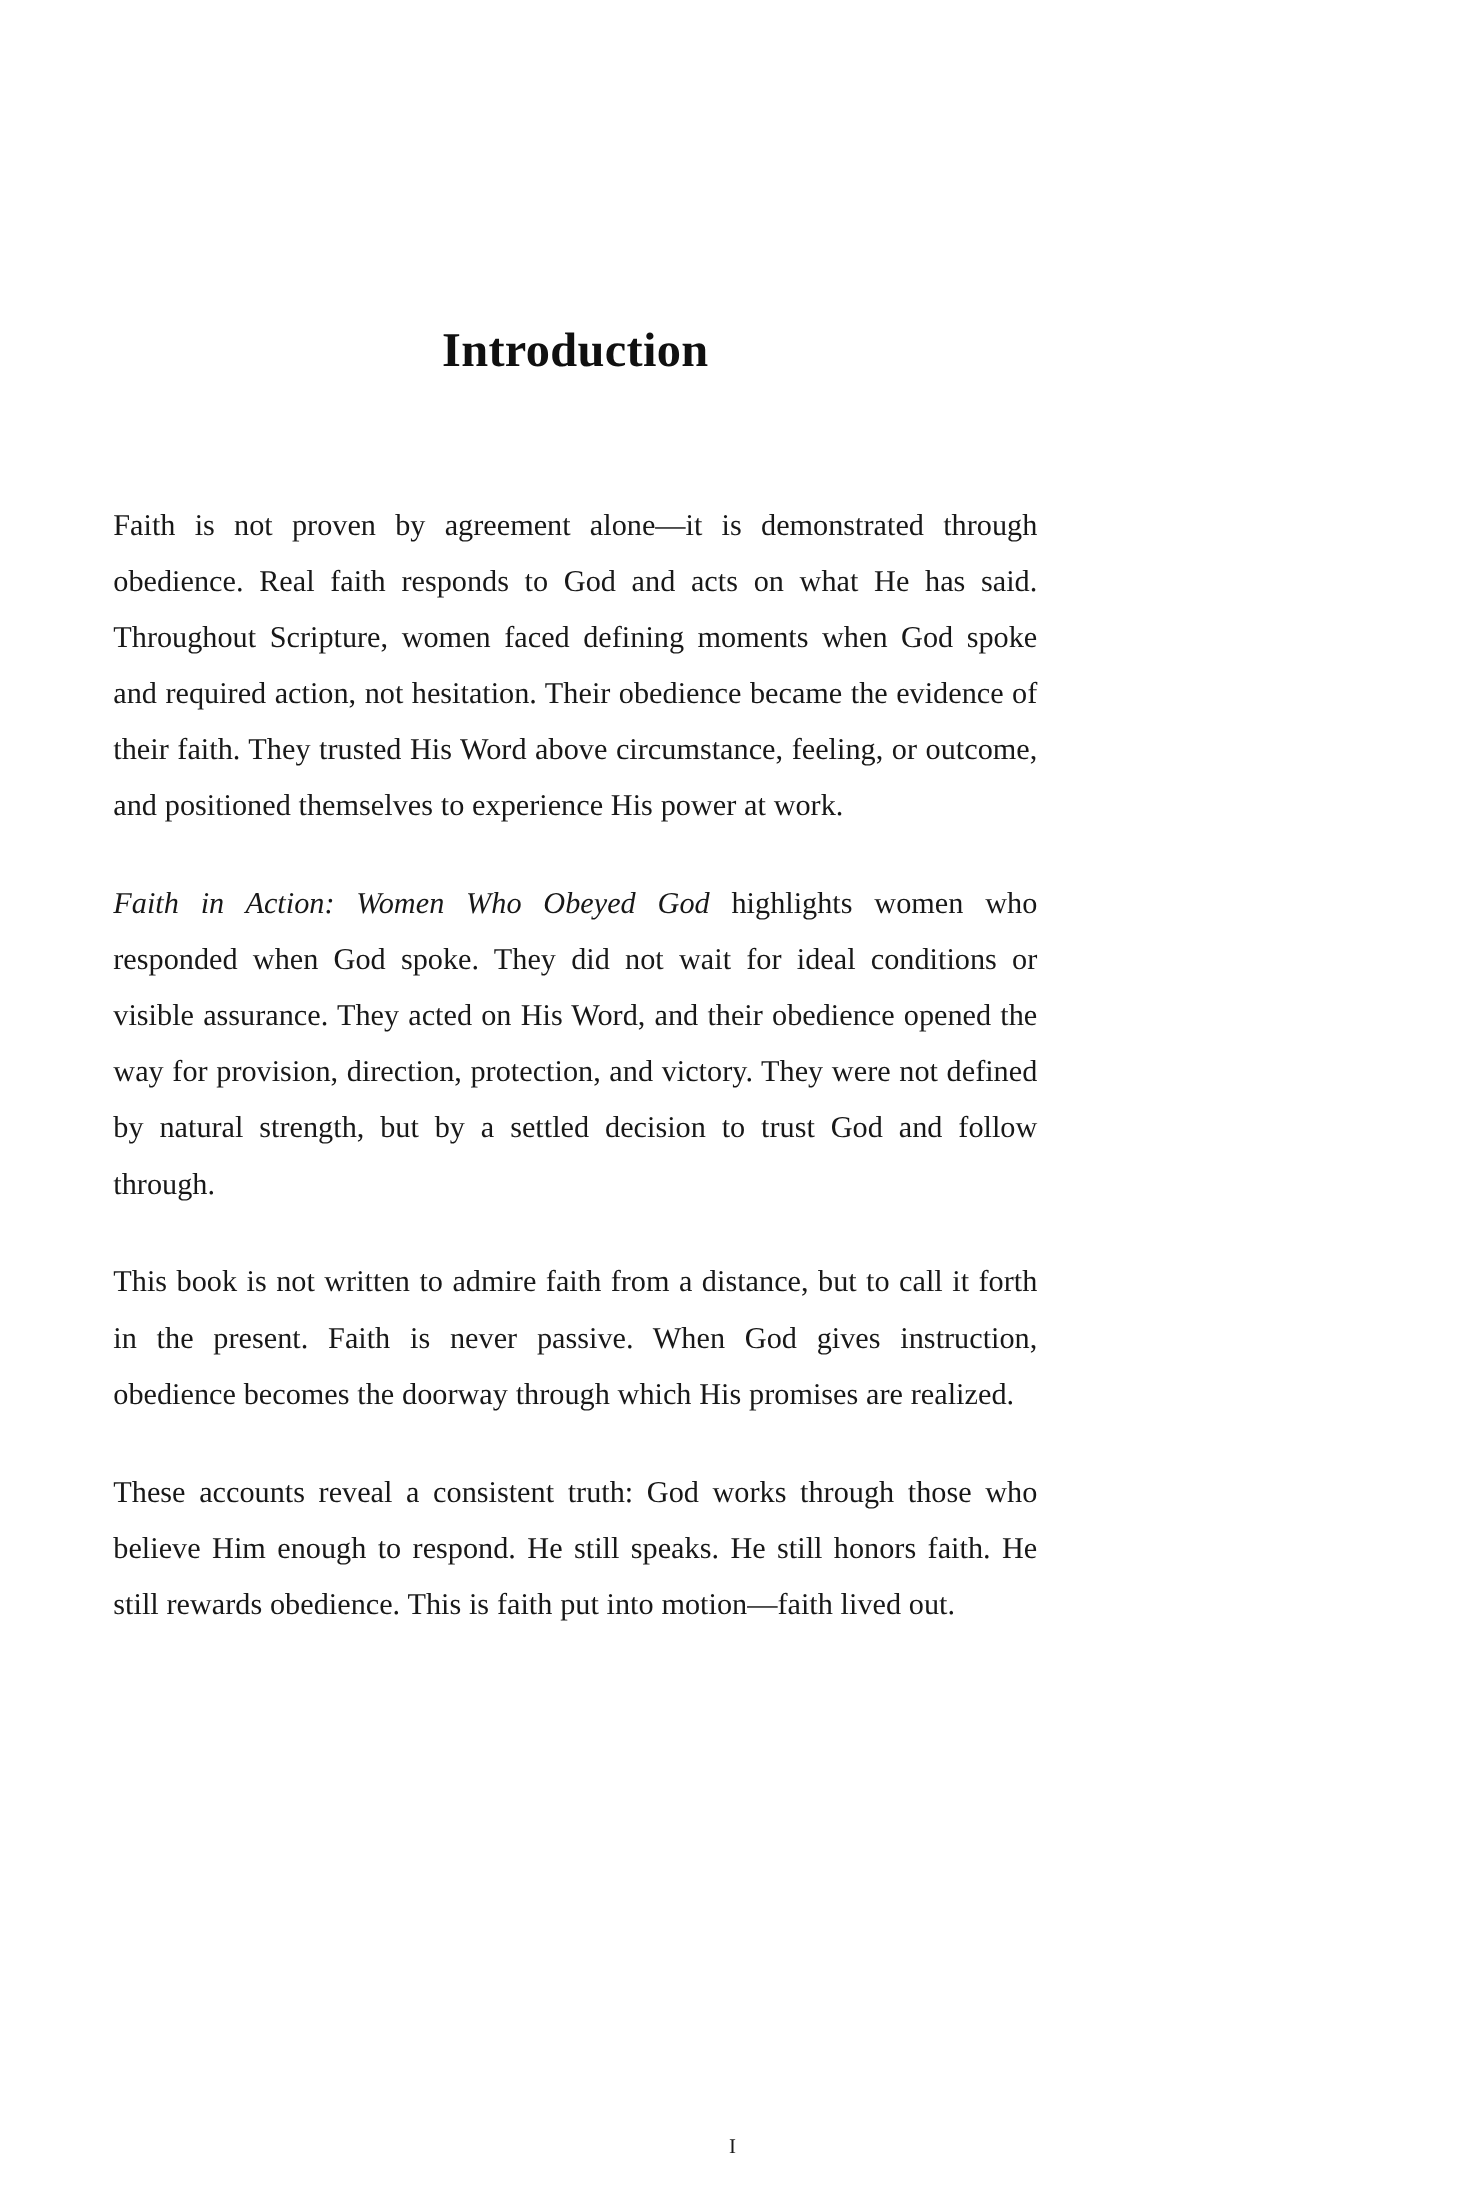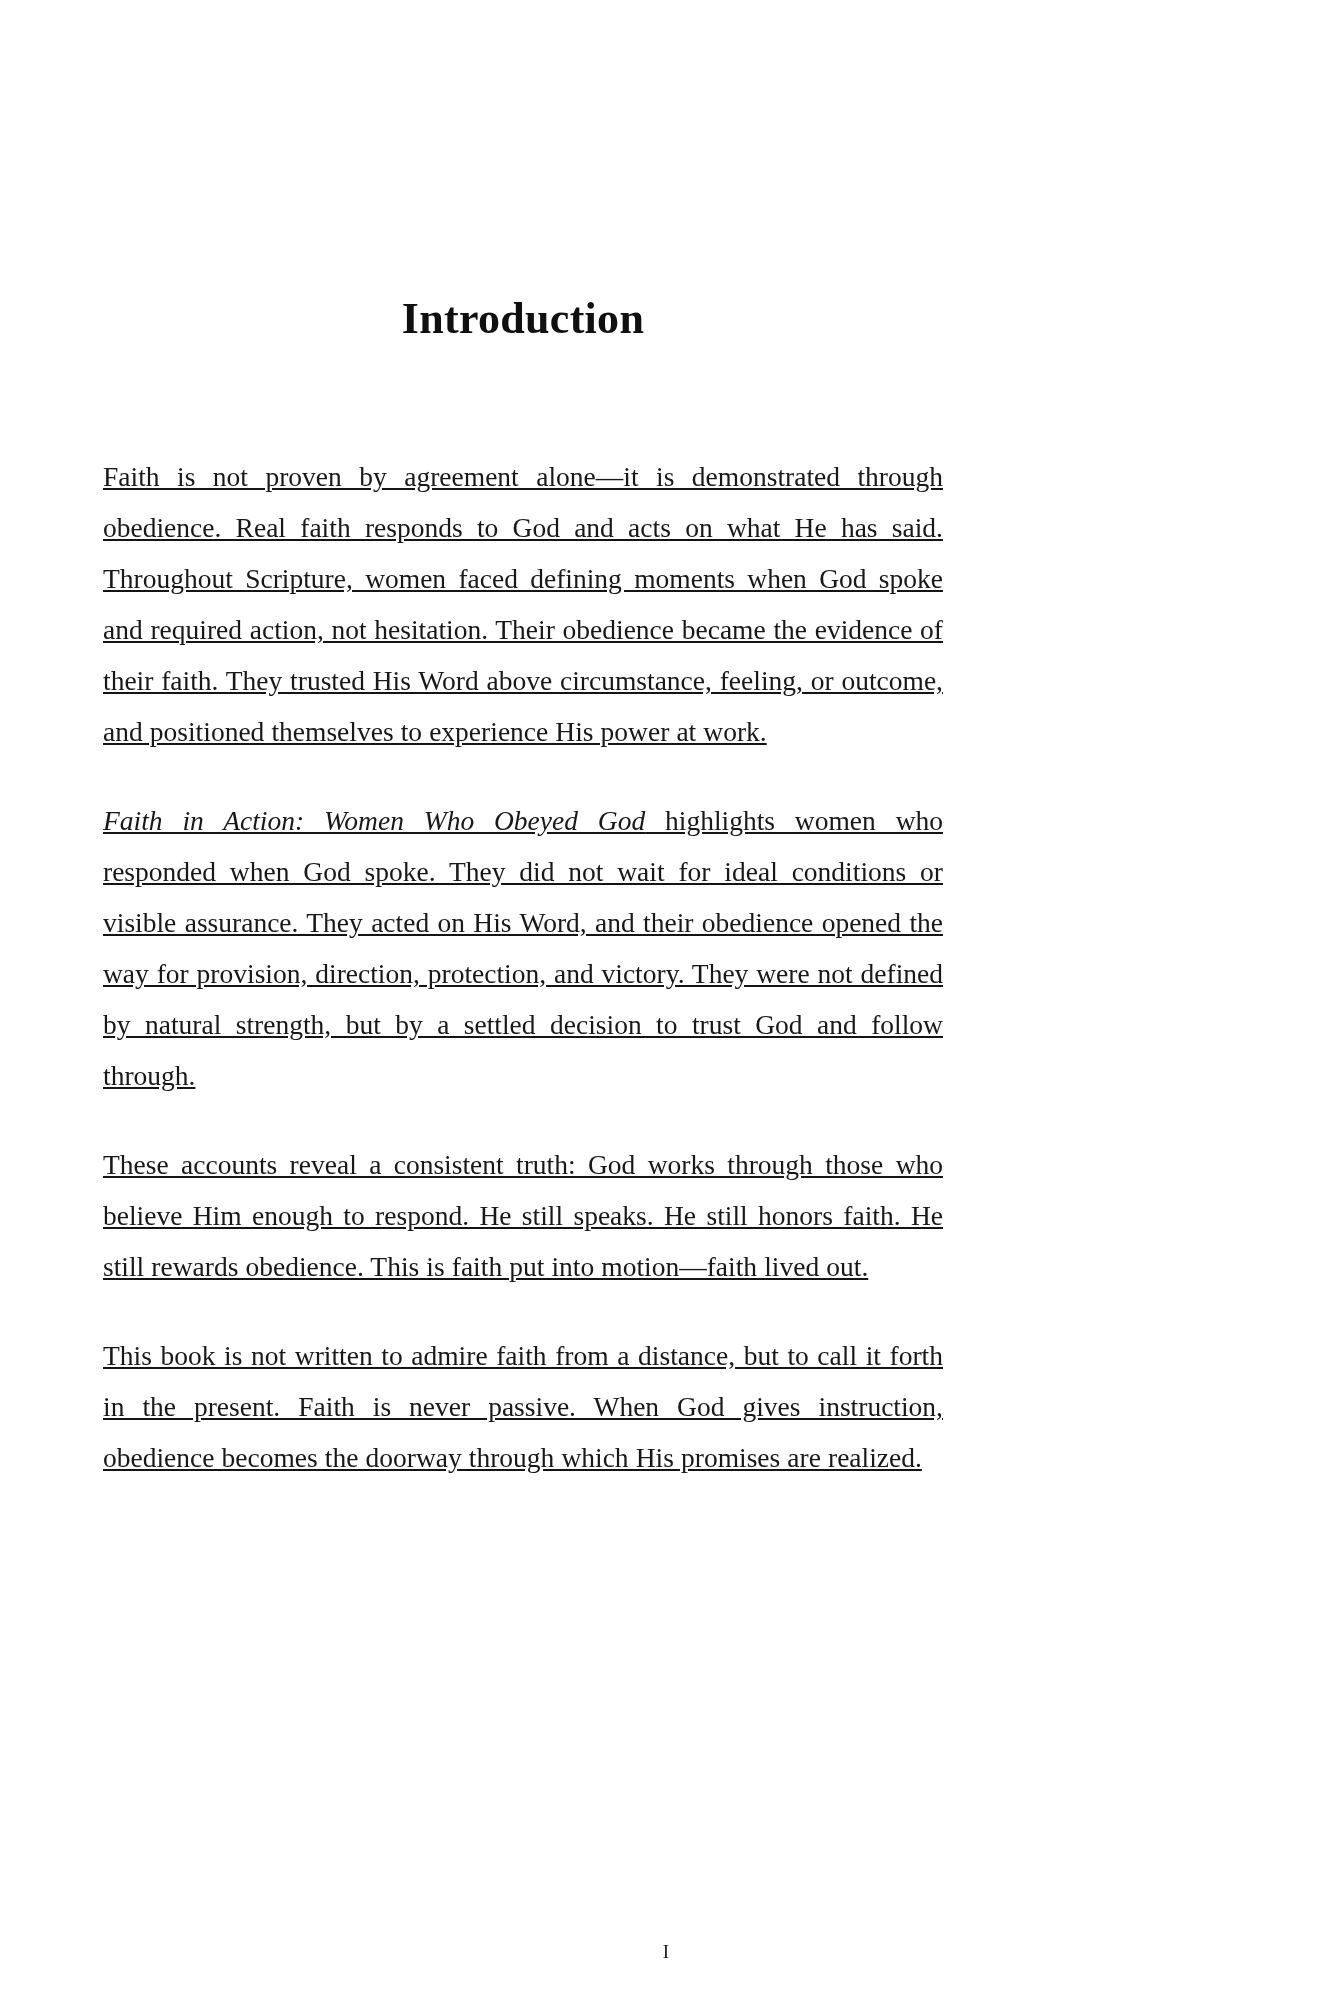--- a/index.html
+++ b/index.html
@@ -36,21 +36,20 @@
     font-size: 44px;
     line-height: 1.1;
     letter-spacing: 0.3px;
     margin: 0;
     padding-top: 248px;
     color: #101010;
   }
 
   .body-block {
     margin-top: 108px;
-    text-decoration: underline;
   }
 
   p.para {
     margin: 0 0 38px 0;
     font-size: 27.5px;
     line-height: 51px;
     text-align: justify;
     text-justify: inter-word;
     word-spacing: 0.2px;
     color: #181818;
@@ -86,22 +85,22 @@
   <div class="content">
 
     <h1 class="chapter-title">Introduction</h1>
 
     <div class="body-block">
 
       <p class="para">Faith is not proven by agreement alone—it is demonstrated through obedience. Real faith responds to God and acts on what He has said. Throughout Scripture, women faced defining moments when God spoke and required action, not hesitation. Their obedience became the evidence of their faith. They trusted His Word above circumstance, feeling, or outcome, and positioned themselves to experience His power at work.</p>
 
       <p class="para"><em class="italic-title">Faith in Action: Women Who Obeyed God</em><span> highlights women who responded when God spoke. They did not wait for ideal conditions or visible assurance. They acted on His Word, and their obedience opened the way for provision, direction, protection, and victory. They were not defined by natural strength, but by a settled decision to trust God and follow through.</span></p>
 
+      <p class="para">This book is not written to admire faith from a distance, but to call it forth in the present. Faith is never passive. When God gives instruction, obedience becomes the doorway through which His promises are realized.</p>
+
       <p class="para">These accounts reveal a consistent truth: God works through those who believe Him enough to respond. He still speaks. He still honors faith. He still rewards obedience. This is faith put into motion—faith lived out.</p>
-
-      <p class="para">This book is not written to admire faith from a distance, but to call it forth in the present. Faith is never passive. When God gives instruction, obedience becomes the doorway through which His promises are realized.</p>
 
     </div>
   </div>
 
   <div class="folio">I</div>
 
 </div>
 
 </body></html>

